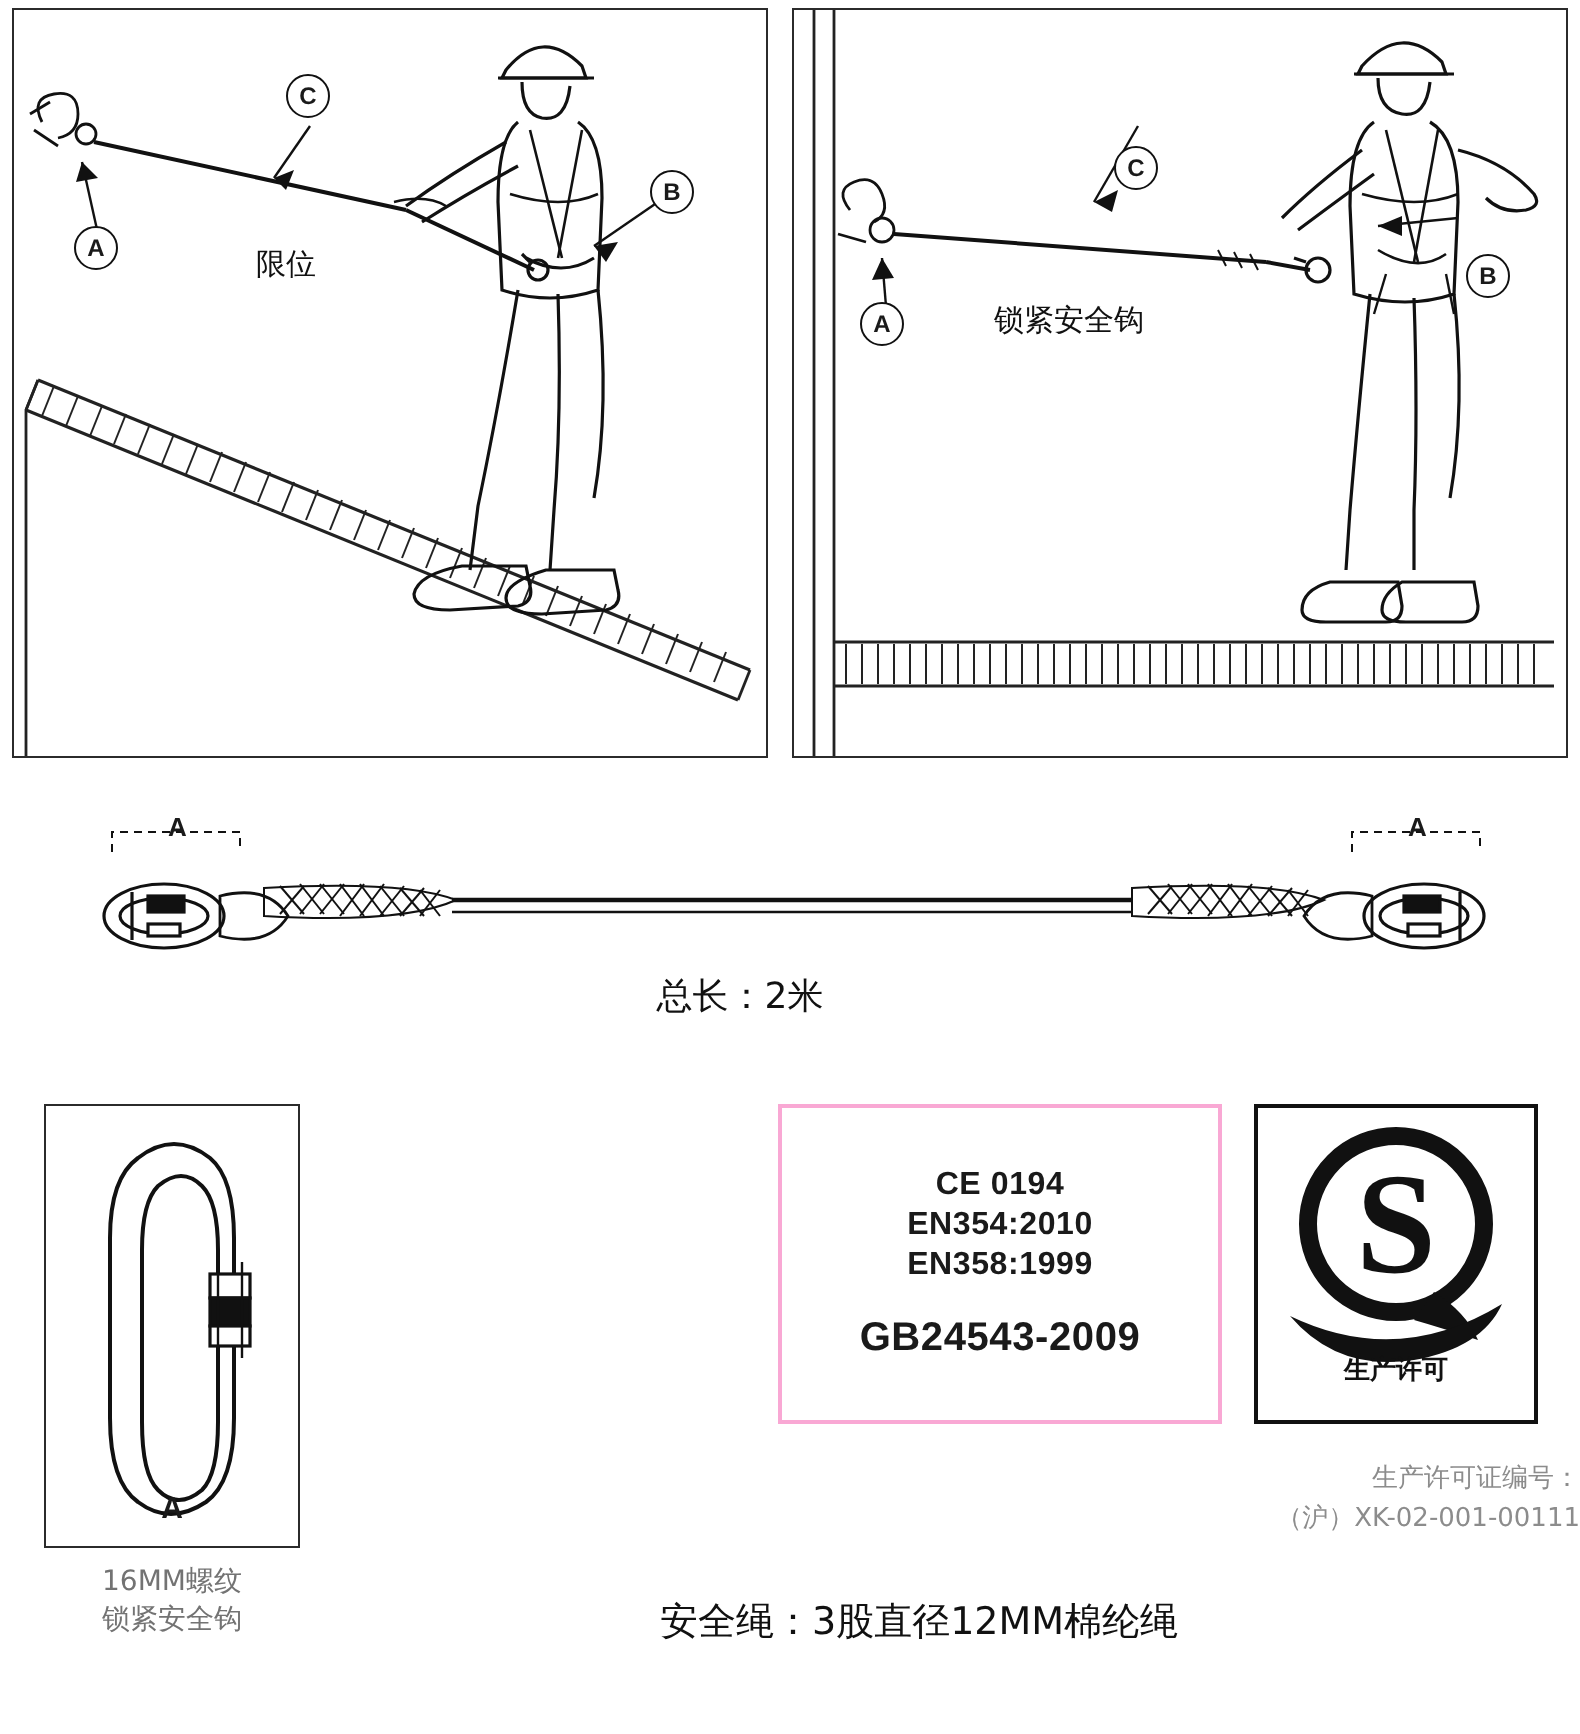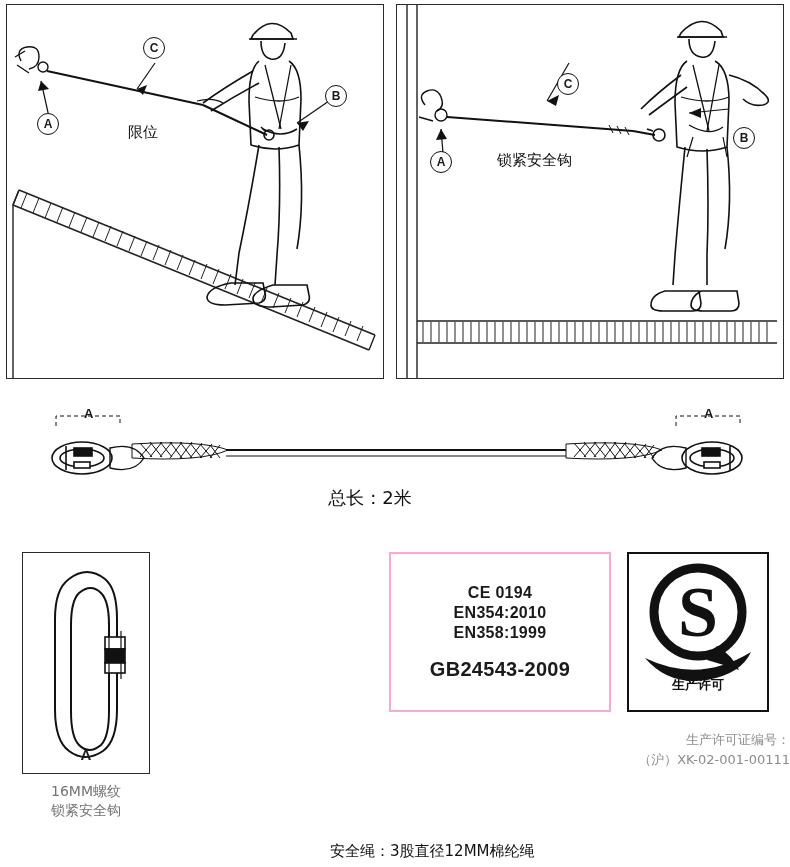--- a/index.html
+++ b/index.html
@@ -114,21 +114,21 @@
   #license-lines {
     position: absolute; left: 600px; top: 730px; width: 190px;
     text-align: right; color: #8c8c8c;
     font-family: "DejaVu Sans", "Liberation Sans", sans-serif;
     font-size: 13px; line-height: 1.5;
   }
   #rope-caption {
     position: absolute; left: 330px; top: 798px; width: 440px;
     text-align: left;
     font-family: "DejaVu Sans", "Liberation Sans", sans-serif;
-    font-size: 15px; color: #111; margin-top: 44px;
+    font-size: 19px; color: #111;
   }
 </style>
 </head>
 <body>
 
 <div class="panel" id="panel-left">
   <svg width="376" height="373" viewBox="0 0 376 373">
 
     <path d="M12 185 L6 200 L6 373" fill="none" stroke="#222" stroke-width="1.4"></path>
     <path d="M12 185 L368 330" fill="none" stroke="#222" stroke-width="1.6"></path>

